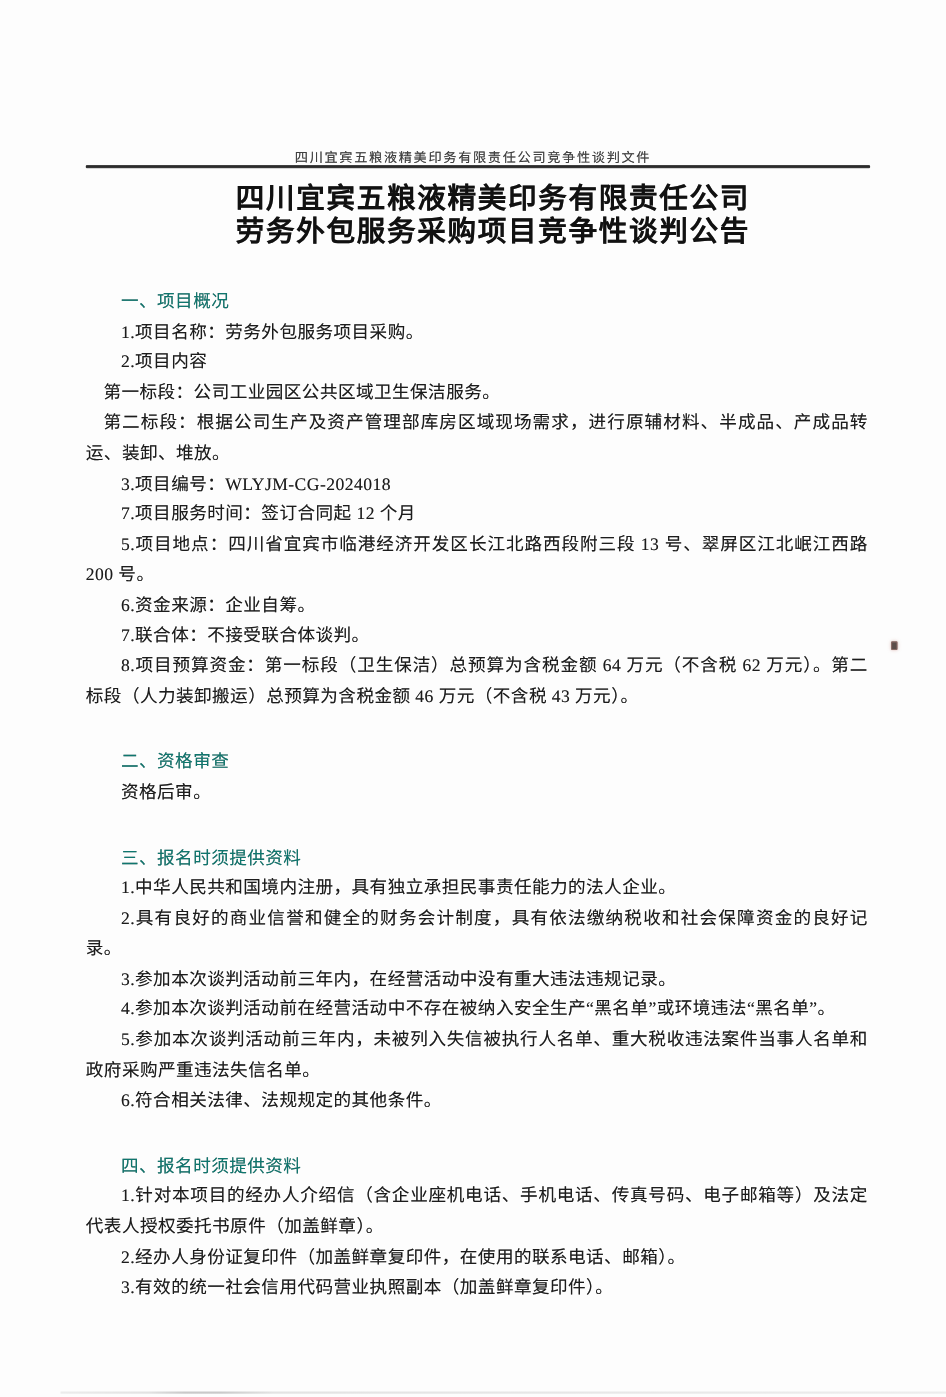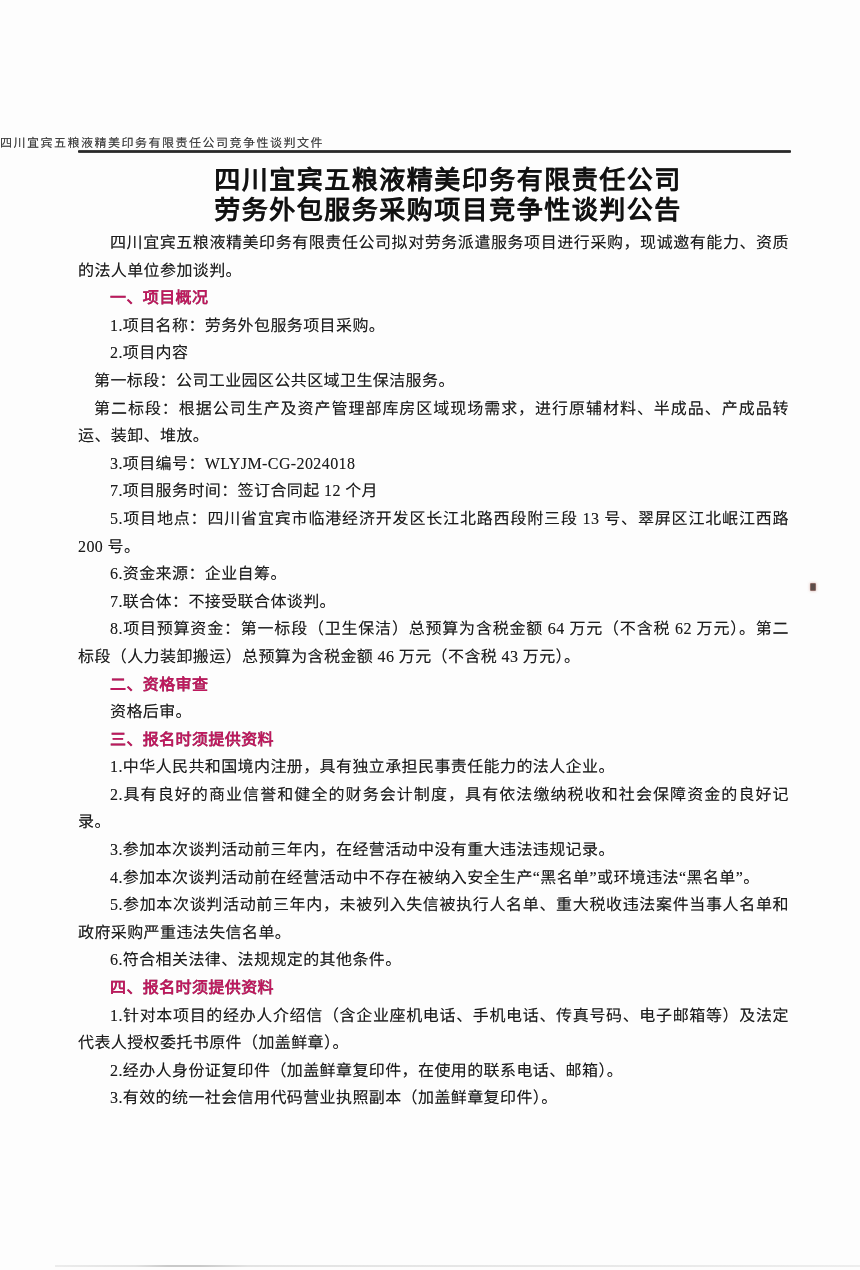--- a/index.html
+++ b/index.html
@@ -15,20 +15,21 @@
     overflow: hidden;
     color: #1c1c1c;
   }
 
   
   .running-head {
     position: absolute;
     top: 133px;
     left: 0;
     width: 100%;
+    text-align: center;
     font-size: 12px;
     letter-spacing: 1.5px;
     color: #3f3f3f;
     text-shadow: 0 0 0.5px rgba(60,60,60,.6);
   }
 
   .head-rule {
     position: absolute;
     top: 150px;
     left: 78px;
@@ -64,21 +65,21 @@
     line-height: 27.6px;
     letter-spacing: 0.4px;
     text-align: justify;
     color: #1c1c1c;
     text-shadow: 0 0 0.4px rgba(20,20,20,.45);
   }
   .para { margin: 0; }
   .p-body    { text-indent: 2em; }
   .p-item    { text-indent: 2em; }
   .p-sub     { text-indent: 1em; }
-  .p-heading { text-indent: 2em; font-weight: 700; color: #be185d; }
+  .p-heading { text-indent: 2em; font-weight: 400; color: #0f766e; margin-top: 32px; }
 
   
   .speck {
     position: absolute;
     top: 583px;
     left: 810px;
     width: 6px;
     height: 8px;
     background: #5c4d49;
     border: 1px solid #8a6a64;
@@ -104,21 +105,20 @@
   <div class="running-head">四川宜宾五粮液精美印务有限责任公司竞争性谈判文件</div>
 
   <div class="head-rule"></div>
 
   <div class="doc-title">
     <div>四川宜宾五粮液精美印务有限责任公司</div>
     <div>劳务外包服务采购项目竞争性谈判公告</div>
   </div>
 
   <div class="doc-body" id="doc-body">
-      <p class="para p-body">四川宜宾五粮液精美印务有限责任公司拟对劳务派遣服务项目进行采购，现诚邀有能力、资质的法人单位参加谈判。</p>
       <p class="para p-heading">一、项目概况</p>
       <p class="para p-item">1.项目名称：劳务外包服务项目采购。</p>
       <p class="para p-item">2.项目内容</p>
       <p class="para p-sub">第一标段：公司工业园区公共区域卫生保洁服务。</p>
       <p class="para p-sub">第二标段：根据公司生产及资产管理部库房区域现场需求，进行原辅材料、半成品、产成品转运、装卸、堆放。</p>
       <p class="para p-item">3.项目编号：WLYJM-CG-2024018</p>
       <p class="para p-item">7.项目服务时间：签订合同起 12 个月</p>
       <p class="para p-item">5.项目地点：四川省宜宾市临港经济开发区长江北路西段附三段 13 号、翠屏区江北岷江西路 200 号。</p>
       <p class="para p-item">6.资金来源：企业自筹。</p>
       <p class="para p-item">7.联合体：不接受联合体谈判。</p>

